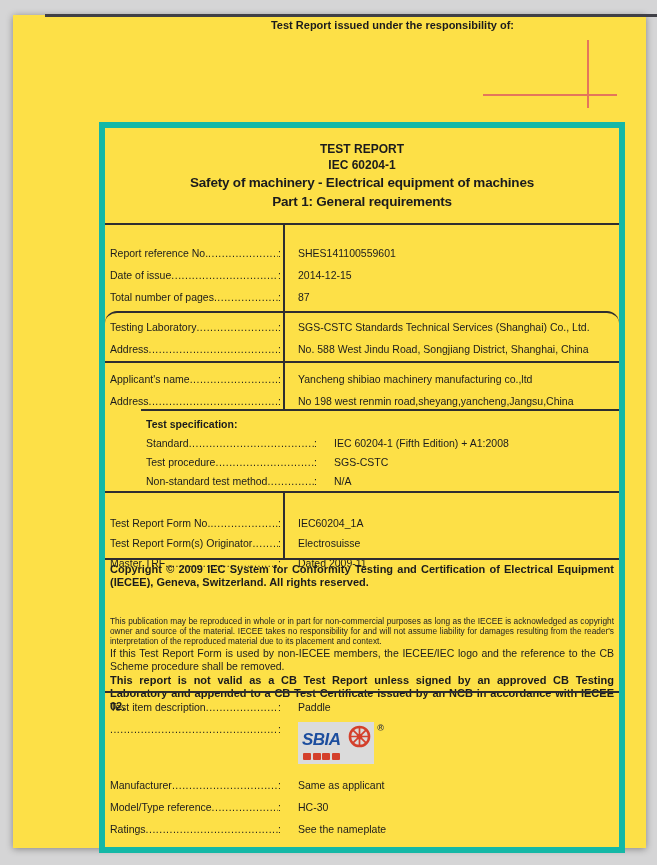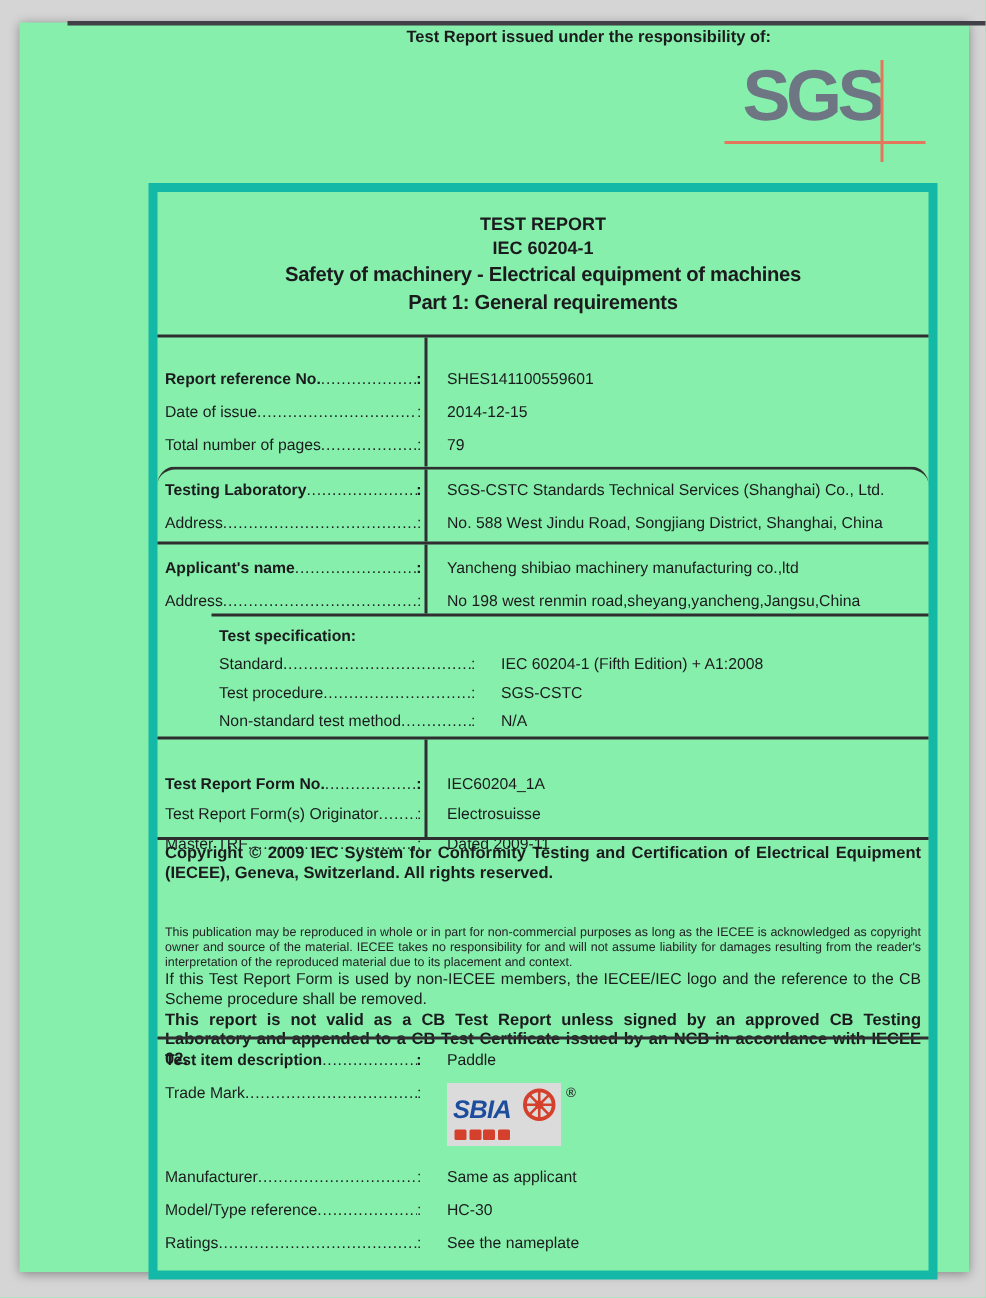--- a/index.html
+++ b/index.html
@@ -1,21 +1,21 @@
 <!DOCTYPE html>
 <html><head>
 <meta charset="utf-8">
 <style>
   html,body{margin:0;padding:0;}
   body{
     width:657px;height:865px;background:#d5d5d6;position:relative;
     font-family:"Liberation Sans", sans-serif;color:#1b1b1d;overflow:hidden;
   }
   .page{
-    position:absolute;left:13px;top:15px;width:633px;height:833px;background:#86efac;
+    position:absolute;left:13px;top:15px;width:633px;height:833px;background:#fde047;
     box-shadow:0 1px 7px rgba(0,0,0,.38);
   }
   .top-rule{position:absolute;left:45px;top:14px;width:612px;height:3px;background:#404046;z-index:3;}
   .caption{
     position:absolute;top:4px;left:0;right:0;text-align:center;text-indent:126px;
     font-weight:bold;font-size:11px;
   }
   
   .sgs-text{
     position:absolute;left:482px;top:26px;font-size:48px;font-weight:bold;line-height:1;
@@ -44,21 +44,21 @@
 
   .row{display:flex;height:22px;line-height:22px;}
   .sec-e .row{height:19px;line-height:19px;}
   .sec-f .row{height:20px;line-height:20px;}
   .row-logo{height:56px;}
   .lab{display:flex;width:178px;padding:0 2px 0 5px;box-sizing:border-box;overflow:hidden;}
   .lab-text{white-space:nowrap;}
   .dots{flex:1;overflow:hidden;white-space:nowrap;letter-spacing:0.5px;}
   .colon{white-space:nowrap;}
   .val{flex:1;padding-left:15px;white-space:nowrap;overflow:hidden;}
-  .bold{font-weight:bold;}
+  .bold{font-weight:normal;}
   .divider{position:absolute;left:178px;top:0;bottom:0;width:1.5px;background:#2e2e30;}
   .spec-head{padding-left:5px;font-weight:bold;height:20px;line-height:20px;}
 
   .copy-bold{font-weight:bold;font-size:11px;line-height:13px;text-align:justify;padding:1px 5px 0;}
   .copy-small{font-size:8.3px;line-height:10px;text-align:justify;padding:1px 5px 0;color:#232325;margin-top:26px;}
   .copy-normal{font-size:10.5px;line-height:13px;text-align:justify;padding:1px 5px 0;}
 
   
   .tm-wrap{position:relative;margin:4px 13px 0 15px;width:76px;height:42px;background:#dbdbdb;}
   .tm-text{
@@ -69,21 +69,20 @@
   .tm-band{position:absolute;left:5px;bottom:4px;display:flex;gap:1.5px;}
   .tm-band span{display:block;width:8px;height:7px;background:#d4402c;border-radius:1px;}
   .tm-reg{position:absolute;right:-10px;top:-5px;font-size:9px;color:#3a3a3a;font-style:normal;font-weight:bold;}
 </style>
 </head>
 <body>
 
 <div class="page">
   <div class="caption">Test Report issued under the responsibility of:</div>
 
-  <div class="sgs-text">SGS</div>
   <div class="sgs-hline"></div>
   <div class="sgs-vline"></div>
 
   <div class="report-table">
 
     <div class="sec sec-title">
       <div class="t1">TEST REPORT</div>
       <div class="t1">IEC 60204-1</div>
       <div class="t2">Safety of machinery - Electrical equipment of machines</div>
       <div class="t2">Part 1: General requirements</div>
@@ -106,21 +105,21 @@
             <span class="colon">:</span>
           </div>
         <div class="val">2014-12-15</div>
       </div>
       <div class="row">
         <div class="lab">
             <span class="lab-text">Total number of pages </span>
             <span class="dots">................................................................</span>
             <span class="colon">:</span>
           </div>
-        <div class="val">79</div>
+        <div class="val">87</div>
       </div>
     </div>
 
     <div class="sec sec-c">
       <div class="divider"></div>
       <div class="row">
         <div class="lab">
             <span class="lab-text bold">Testing Laboratory</span>
             <span class="dots">................................................................</span>
             <span class="colon bold">:</span>
@@ -224,21 +223,20 @@
       <div class="row">
         <div class="lab">
             <span class="lab-text bold">Test item description </span>
             <span class="dots">................................................................</span>
             <span class="colon bold">:</span>
           </div>
         <div class="val">Paddle</div>
       </div>
       <div class="row row-logo">
         <div class="lab">
-            <span class="lab-text">Trade Mark </span>
             <span class="dots">................................................................</span>
             <span class="colon">:</span>
           </div>
         <div class="val" style="padding-left:0;">
           <div class="tm-wrap">
             <span class="tm-text">SBIA</span>
             <span class="tm-reg">®</span>
             <svg class="tm-wheel" width="23" height="23" viewBox="0 0 24 24">
               <g stroke="#d4402c" fill="none">
                 <circle cx="12" cy="12" r="10" stroke-width="2.6"></circle>

